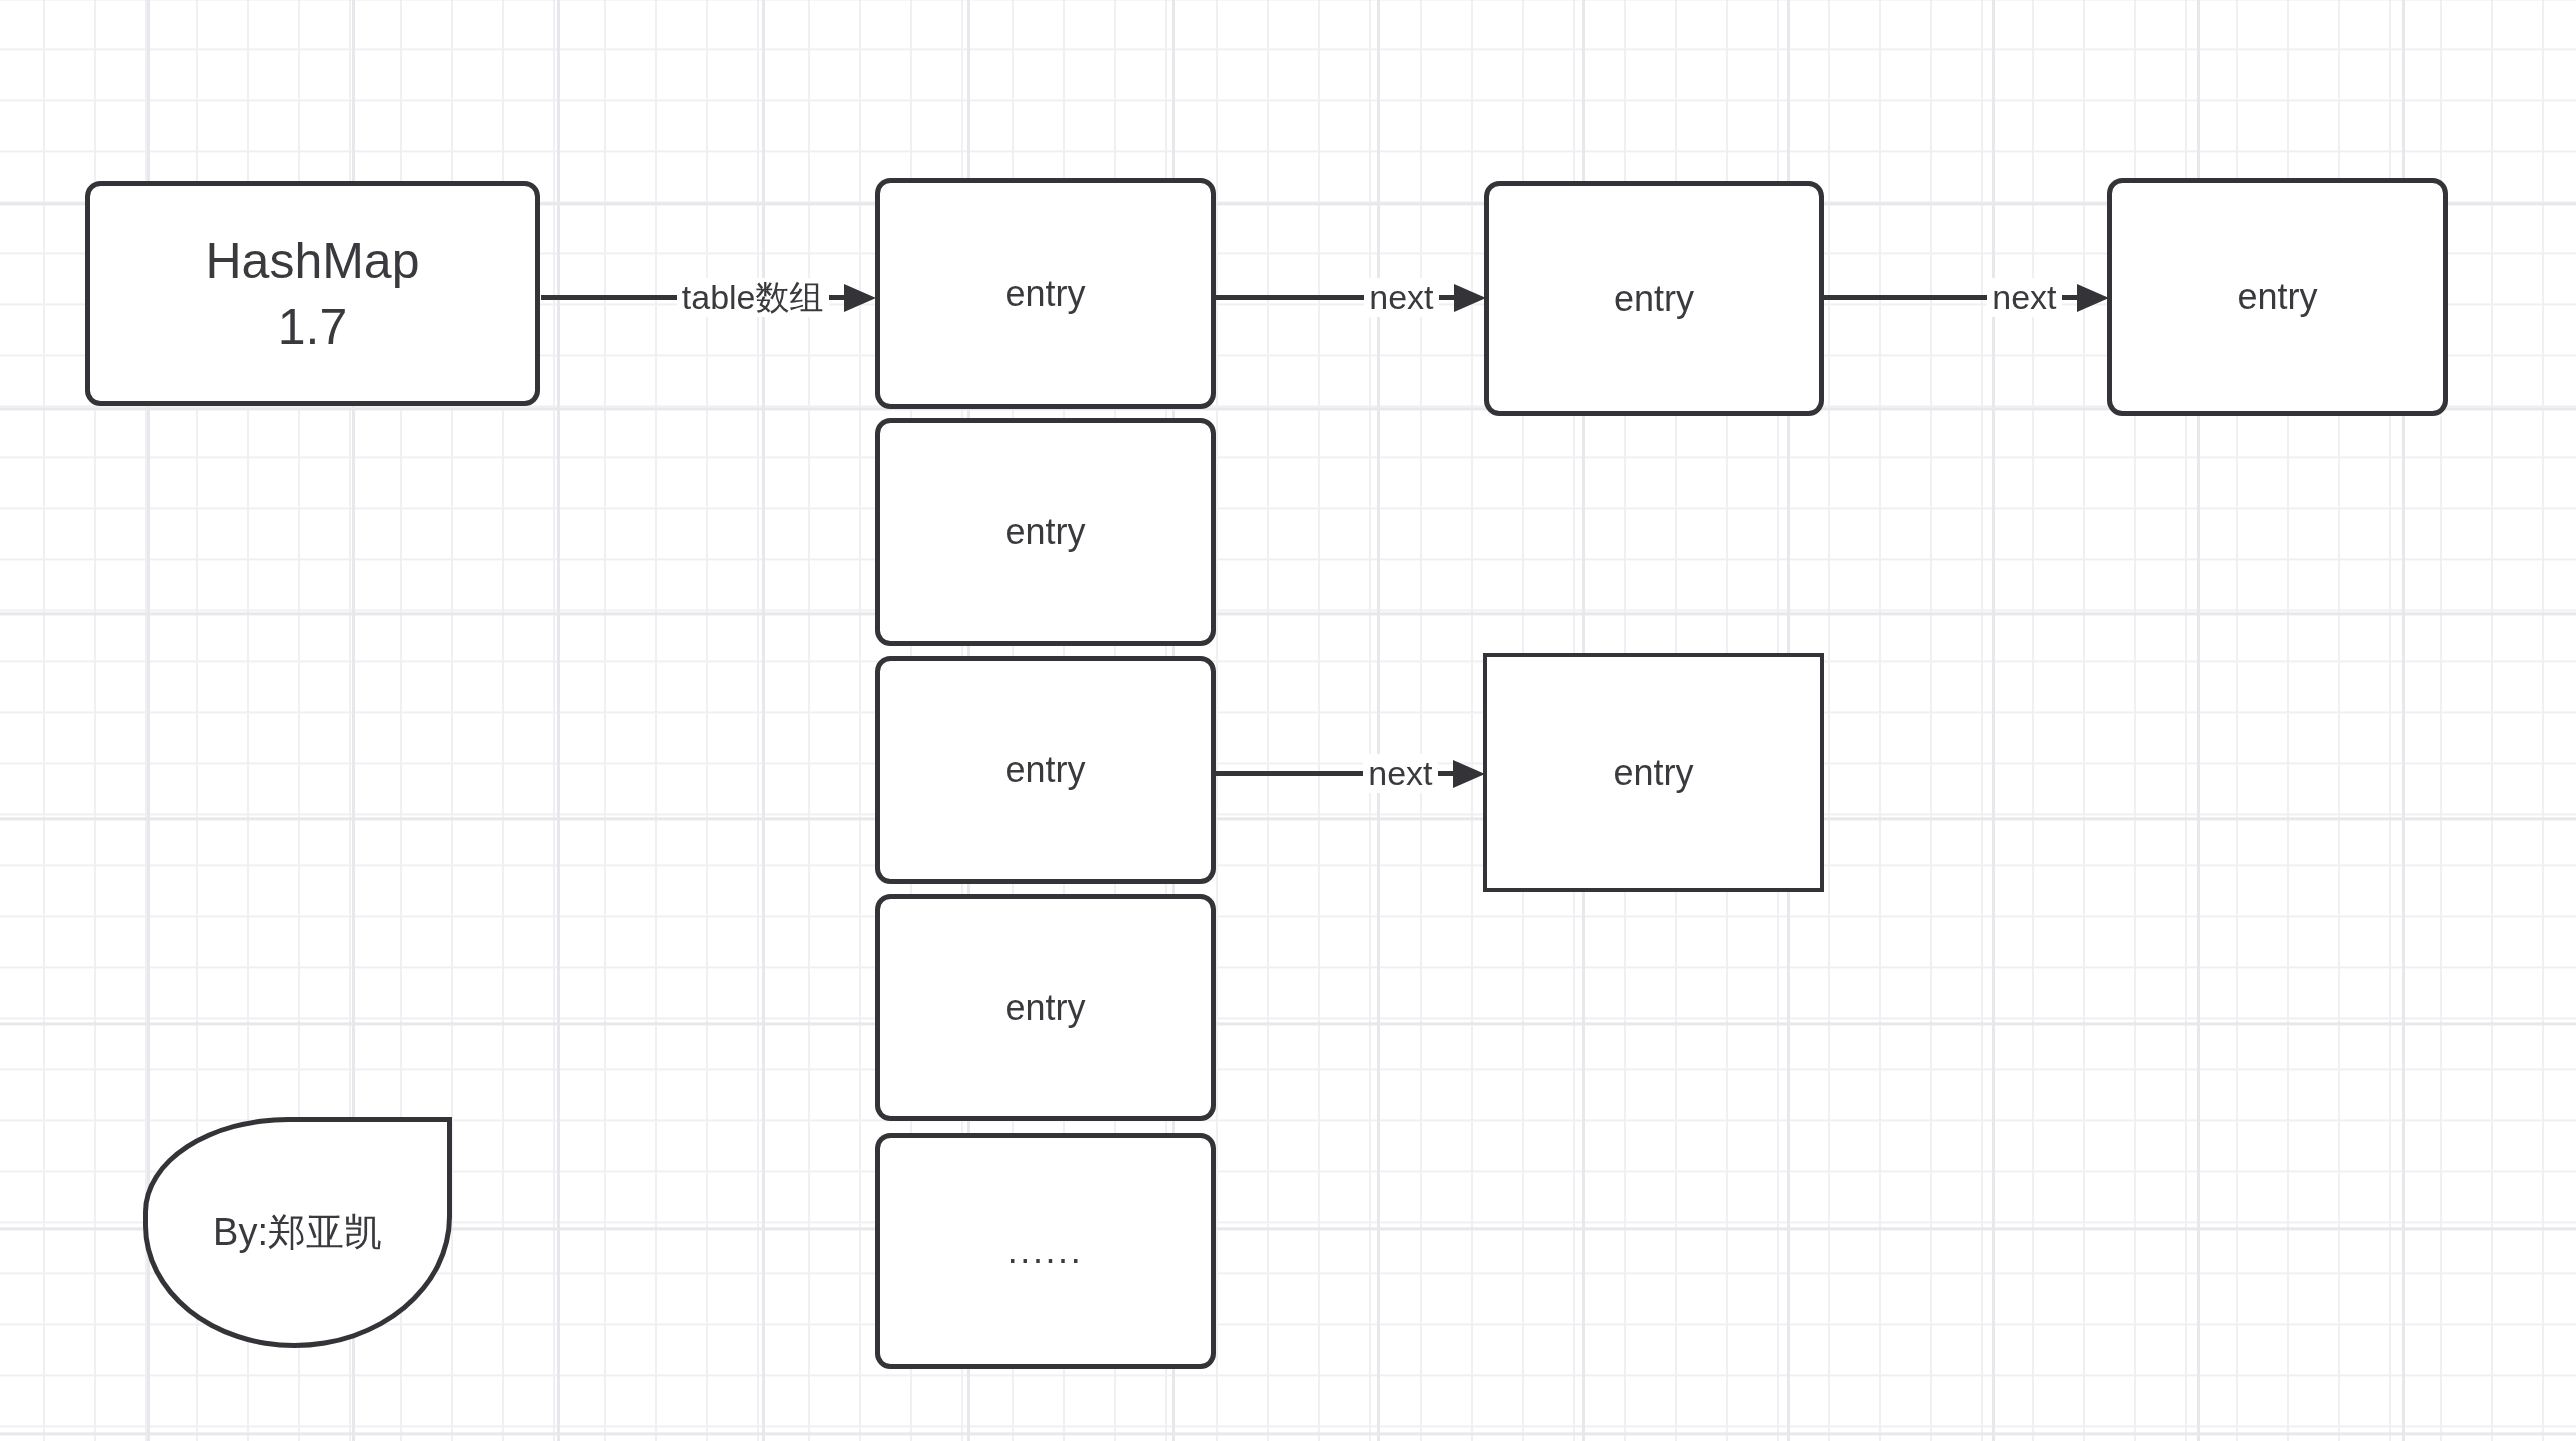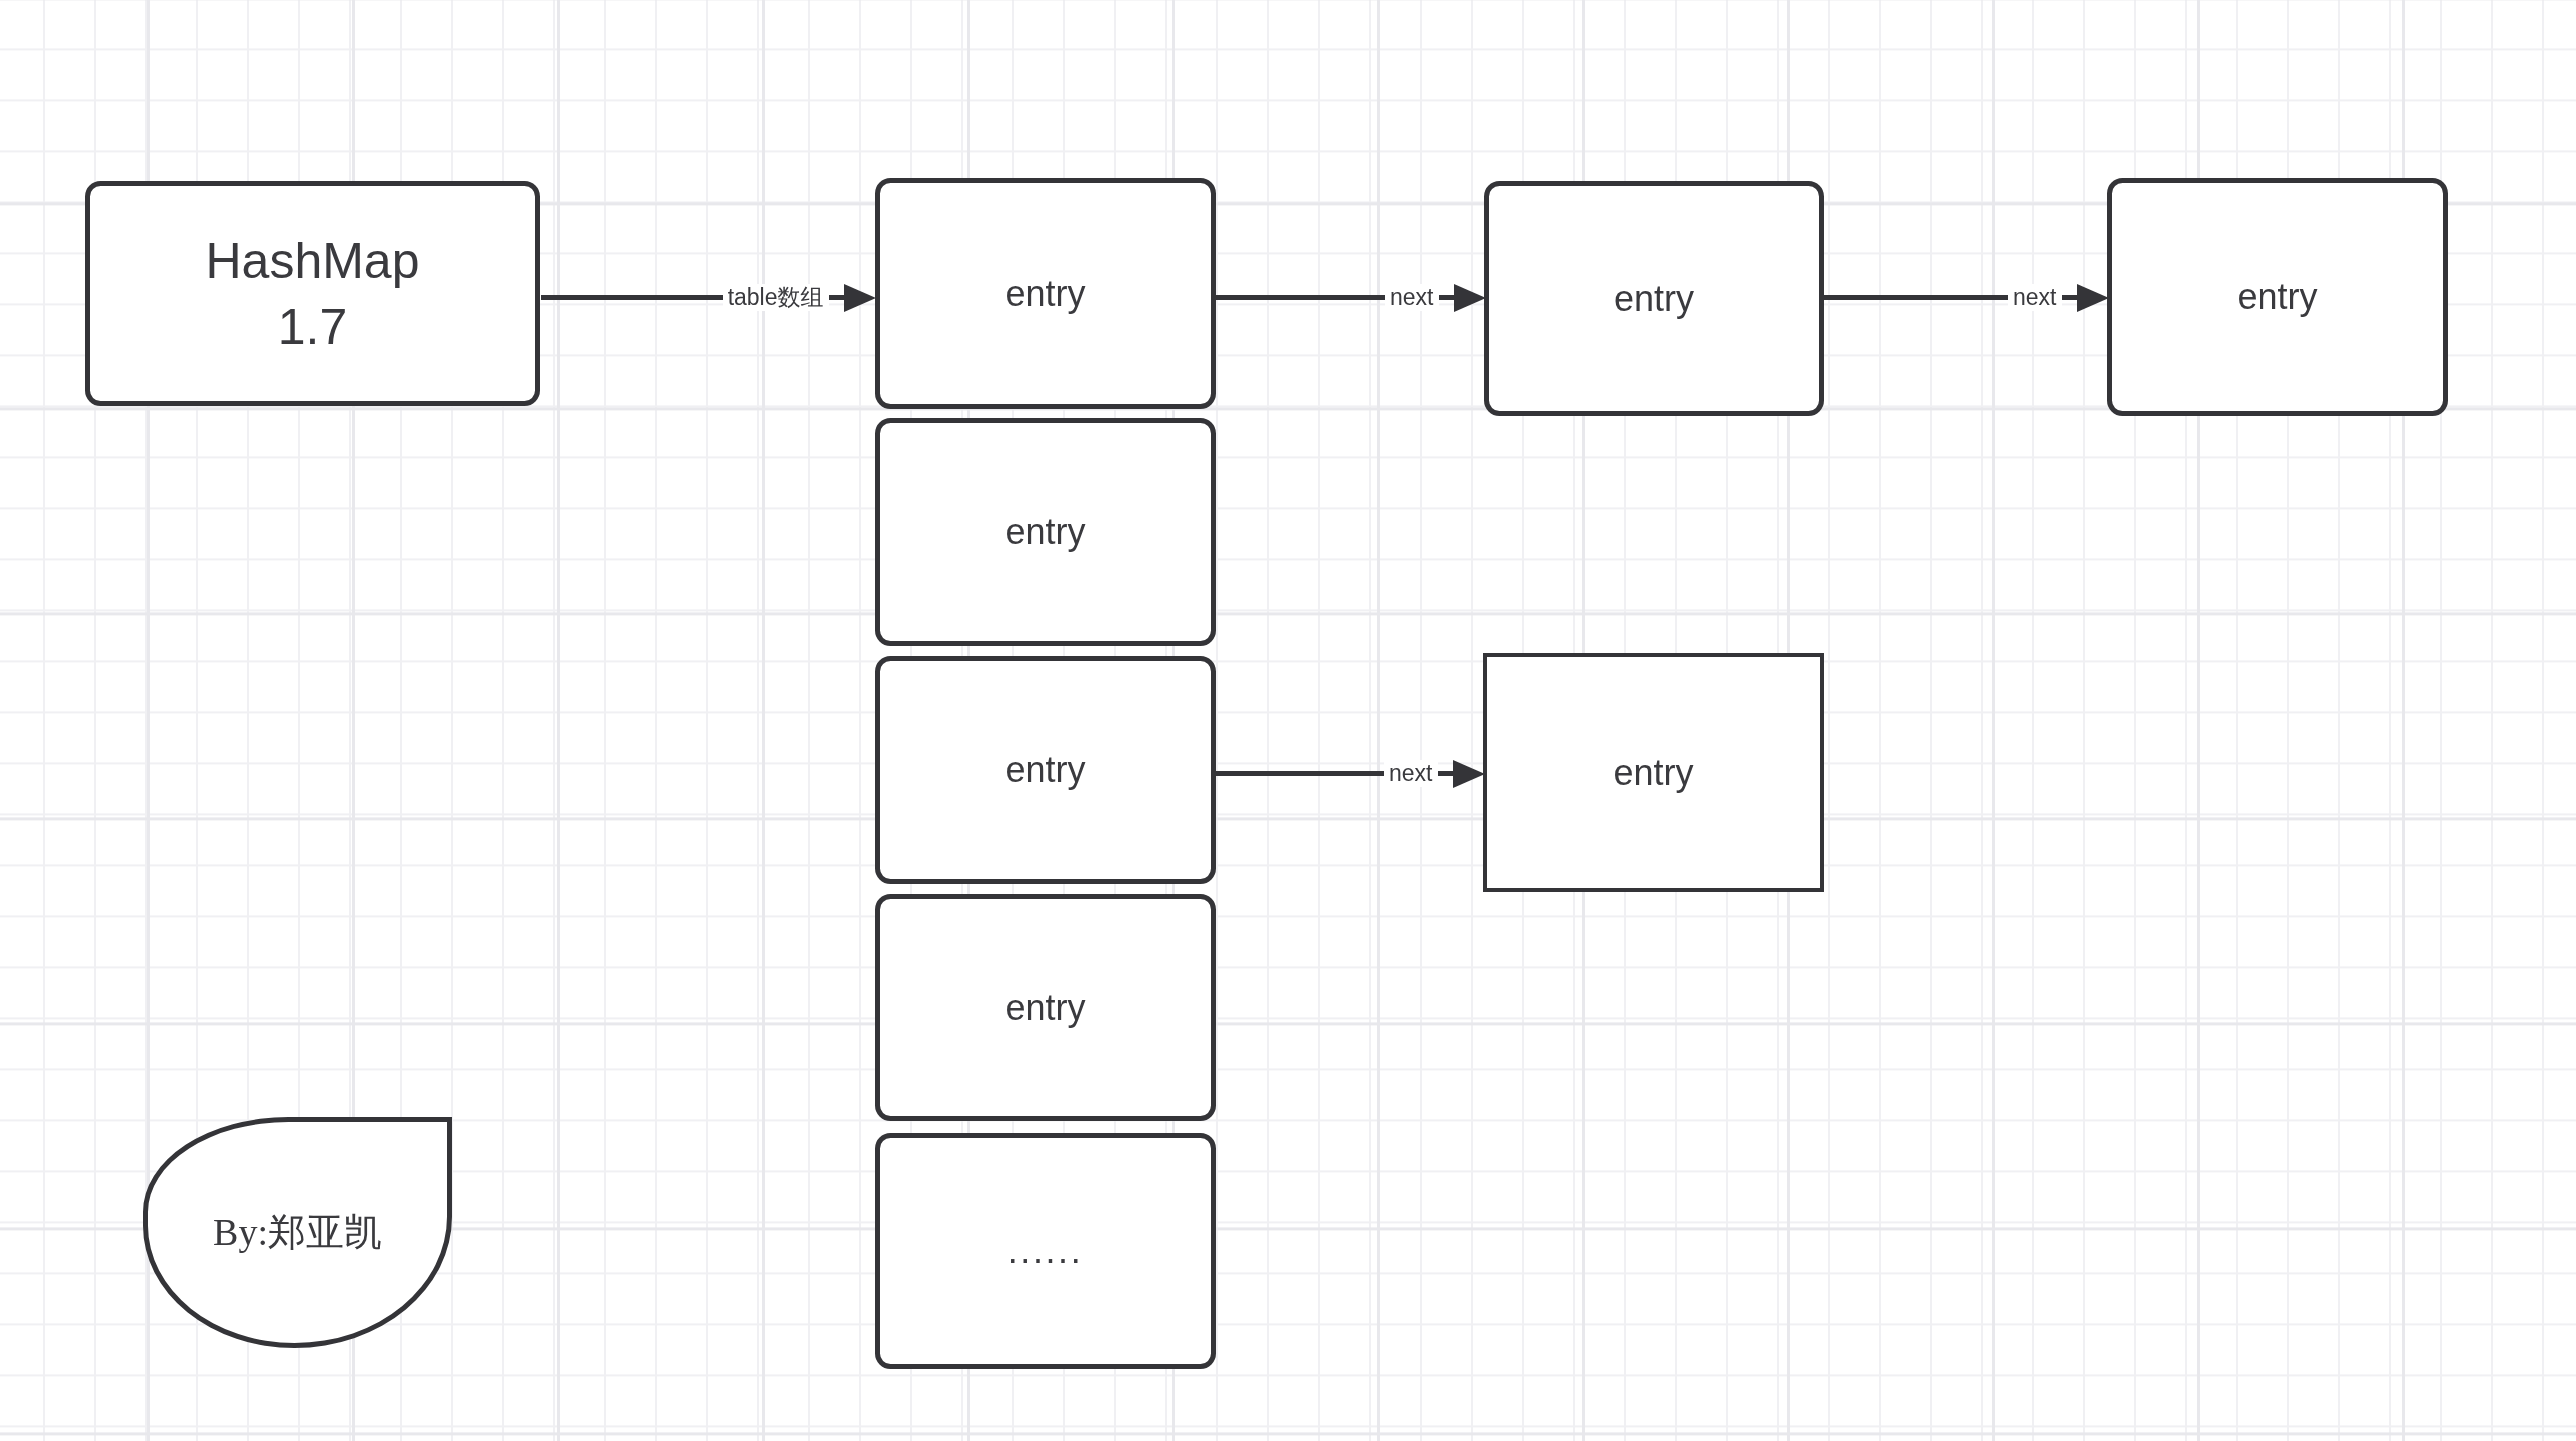--- a/index.html
+++ b/index.html
@@ -59,21 +59,21 @@
   
   .edge{
     position:absolute;
     display:flex;
     align-items:center;
     height:65px;
   }
   .edge .line{flex:1;height:5.1px;background:var(--ink);}
   .edge .stub{width:15.4px;height:5.1px;background:var(--ink);}
   .edge .label{
-    font-size:23px;
+    font-size:34px;
     line-height:1.05;
     color:var(--text);
     background:var(--bg);
     padding:1.7px 5.1px;
     white-space:nowrap;
   }
   .edge .head{
     width:0;height:0;
     border-left:32px solid var(--ink);
     border-top:14.5px solid transparent;
@@ -85,21 +85,21 @@
   .e-next3{left:1214px;top:741px;width:271px;}
 
   
   .author{
     position:absolute;
     left:143px;top:1117px;width:309px;height:231px;
     background:var(--node-fill);
     border:5.1px solid var(--ink);
     border-radius:48% 0% 52% 50% / 42% 0% 58% 54%;
     display:flex;align-items:center;justify-content:center;
-    font-size:38px;color:var(--text);font-family:Liberation Serif, serif;
+    font-size:38px;color:var(--text);
   }
 </style>
 </head>
 <body>
 
 <div class="canvas">
 
   <div class="node n-hashmap">
     <span class="node-label">HashMap
 1.7</span>

